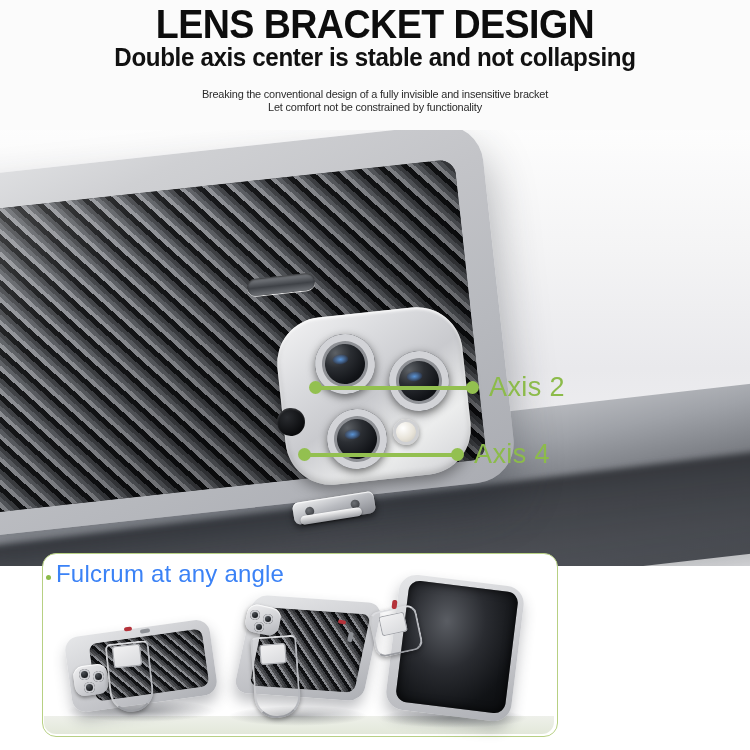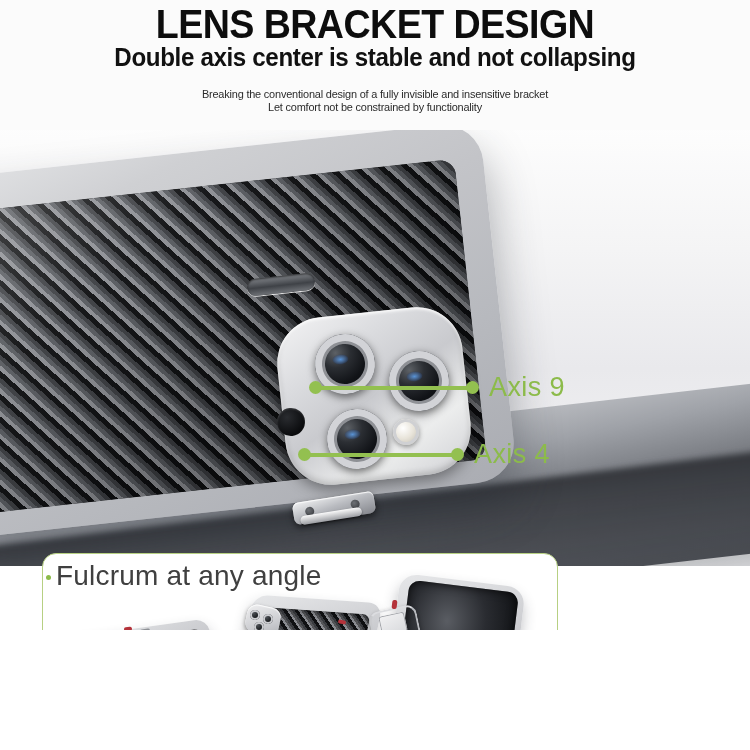--- a/index.html
+++ b/index.html
@@ -1,18 +1,18 @@
 <!DOCTYPE html>
 <html><head>
 <meta charset="utf-8">
 <style>
   html,body{margin:0;padding:0;background:#fff;}
   body{width:750px;height:750px;overflow:hidden;
        font-family:"Liberation Sans","DejaVu Sans",sans-serif;}
-  #page{position:relative;width:750px;height:630px;background:#ffffff;overflow:hidden;}
+  #page{position:relative;width:750px;height:750px;background:#ffffff;overflow:hidden;}
 
   
   .header{position:absolute;left:0;top:0;width:750px;height:130px;background:#fbfbfb;z-index:30;}
   .h-title{position:absolute;left:0;top:2px;width:750px;text-align:center;
       font-size:40px;font-weight:bold;letter-spacing:-0.6px;color:#0d0d0d;
       transform:scaleX(0.94);transform-origin:center top;line-height:44px;white-space:nowrap;}
   .h-sub{position:absolute;left:0;top:42px;width:750px;text-align:center;
       font-size:26px;font-weight:bold;letter-spacing:-0.4px;color:#111;
       transform:scaleX(0.93);transform-origin:center top;line-height:30px;white-space:nowrap;}
   .h-note{position:absolute;left:0;width:750px;text-align:center;color:#2b2b2b;
@@ -87,21 +87,21 @@
      background:radial-gradient(circle at 40% 35%,#6d7075,#34363a);}
 
   
   .lead{position:absolute;height:4px;background:#93c050;border-radius:2px;z-index:40;}
   .dot{position:absolute;width:13px;height:13px;border-radius:50%;background:#93c050;z-index:41;}
   .callout{position:absolute;color:#8cbb4a;font-size:27px;letter-spacing:0.4px;z-index:41;white-space:nowrap;}
 
   
   .panel{position:absolute;left:42px;top:553px;width:514px;height:182px;
      border:1.6px solid #b7d083;border-radius:14px;background:#ffffff;z-index:25;}
-  .panel-title{position:absolute;left:56px;top:560px;color:#404040;font-size:28px;
+  .panel-title{position:absolute;left:56px;top:560px;color:#3b82f6;font-size:24px;
      letter-spacing:.2px;z-index:26;white-space:nowrap;}
   .panel-bullet{position:absolute;left:46px;top:575px;width:5px;height:5px;border-radius:50%;
      background:#8cbb4a;z-index:26;}
 
   
   .mock{position:absolute;z-index:27;}
   .mini-case{position:absolute;border-radius:14px;
      background:linear-gradient(160deg,#e6e7e9,#c7c8cc 55%,#aeb0b5);
      box-shadow:0 8px 14px rgba(40,44,52,.30);}
   .mini-carbon{position:absolute;border-radius:8px;overflow:hidden;
@@ -174,21 +174,21 @@
       
       
       
     </div>
 
   </div>
 
   <div class="lead" style="left:316px;top:386px;width:156px;"></div>
   <div class="dot" style="left:309px;top:381px;"></div>
   <div class="dot" style="left:466px;top:381px;"></div>
-  <div class="callout" style="left:489px;top:372px;">Axis 9</div>
+  <div class="callout" style="left:489px;top:372px;">Axis 2</div>
 
   <div class="lead" style="left:305px;top:453px;width:152px;"></div>
   <div class="dot" style="left:298px;top:448px;"></div>
   <div class="dot" style="left:451px;top:448px;"></div>
   <div class="callout" style="left:474px;top:439px;">Axis 4</div>
 
   <div class="panel"></div>
   <div class="panel-bullet"></div>
   <div class="panel-title">Fulcrum at any angle</div>
 

